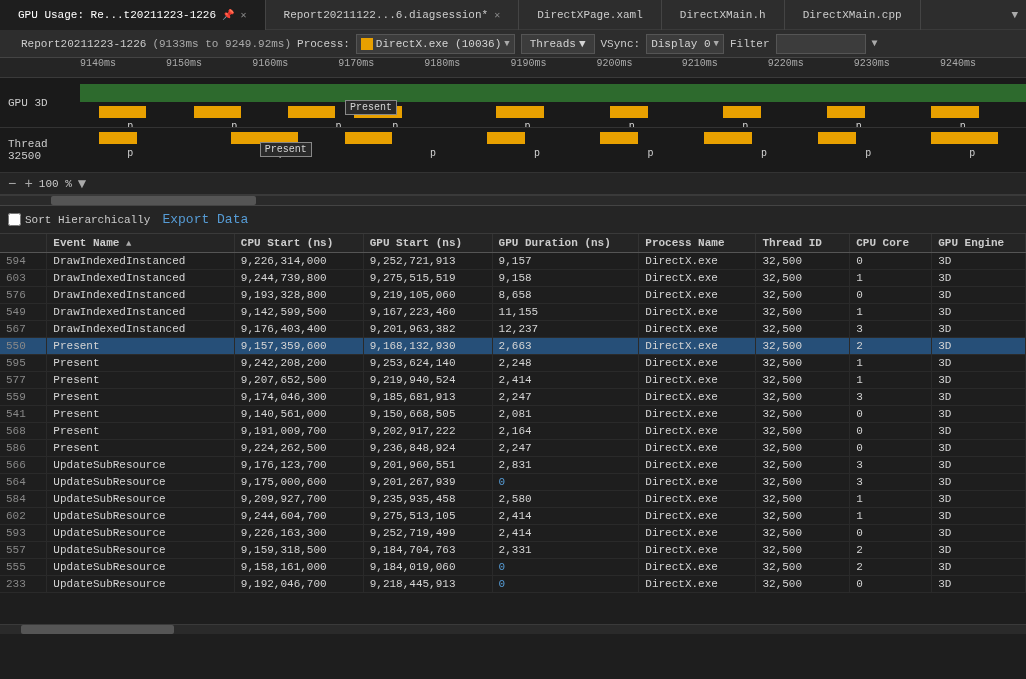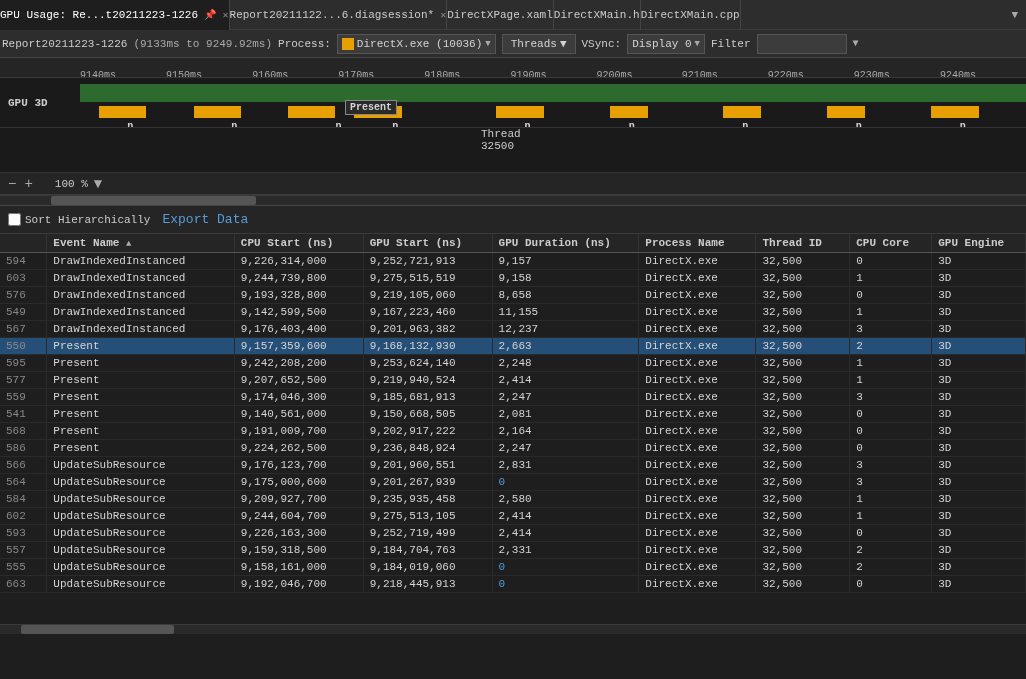--- a/index.html
+++ b/index.html
@@ -18,21 +18,21 @@
       background: #2d2d2d;
       height: 30px;
       display: flex;
       align-items: center;
       border-bottom: 1px solid #3a3a3a;
     }
     .tab {
       display: flex;
       align-items: center;
       height: 30px;
-      padding: 0 0;
+      padding: 0 18px;
       font-size: 11px;
       color: #ccc;
       border-right: 1px solid #444;
       cursor: pointer;
       white-space: nowrap;
     }
     .tab.active {
       background: #1e1e1e;
       color: #fff;
     }
@@ -48,21 +48,21 @@
       padding: 0 8px;
       gap: 4px;
     }
 
     
     #toolbar {
       background: #2d2d2d;
       height: 28px;
       display: flex;
       align-items: center;
-      padding: 0 2px;
+      padding: 0 21px;
       gap: 6px;
       border-bottom: 1px solid #444;
       font-size: 11px;
     }
     .toolbar-label { color: #ccc; white-space: nowrap; }
     .toolbar-dropdown {
       background: #3c3c3c;
       border: 1px solid #555;
       color: #d4d4d4;
       padding: 1px 4px;
@@ -110,36 +110,35 @@
     
     #ruler {
       height: 20px;
       background: #252525;
       position: relative;
       border-bottom: 1px solid #3a3a3a;
       overflow: hidden;
     }
     .ruler-tick {
       position: absolute;
-      top: 12px;
+      top: 0;
       color: #aaa;
       font-size: 10px;
       white-space: nowrap;
       font-family: Liberation Mono, monospace;
     }
 
     
     .lane {
       height: 50px;
       position: relative;
       background: #1a1a1a;
       border-bottom: 1px solid #333;
       display: flex;
       align-items: center;
-      font-weight: bold;
     }
     .lane-label {
       width: 80px;
       padding-left: 8px;
       font-size: 11px;
       color: #ccc;
       flex-shrink: 0;
     }
     .lane-content {
       flex: 1;
@@ -160,21 +159,20 @@
     }
 
     
     .thread-lane {
       height: 45px;
       position: relative;
       background: #1a1a1a;
       border-bottom: 1px solid #333;
       display: flex;
       align-items: center;
-      flex-direction: column;
     }
 
     
     #timeline-controls {
       height: 22px;
       background: #252525;
       display: flex;
       align-items: center;
       padding: 0 6px;
       gap: 4px;
@@ -183,21 +181,20 @@
     .ctrl-btn {
       color: #aaa;
       cursor: pointer;
       font-size: 14px;
       line-height: 1;
       padding: 0 2px;
     }
     .zoom-label {
       font-size: 11px;
       color: #ccc;
-      margin-left: 16px;
     }
 
     
     .h-scrollbar {
       height: 10px;
       background: #2a2a2a;
       border-top: 1px solid #3a3a3a;
     }
     #table-header-bar {
       height: 28px;
@@ -669,21 +666,21 @@
       <td>UpdateSubResource</td>
       <td>9,158,161,000</td>
       <td>9,184,019,060</td>
       <td class="zero">0</td>
       <td>DirectX.exe</td>
       <td>32,500</td>
       <td>2</td>
       <td>3D</td>
     </tr>
         <tr>
-      <td style="color:#888;">663</td>
+      <td style="color:#888;">233</td>
       <td>UpdateSubResource</td>
       <td>9,192,046,700</td>
       <td>9,218,445,913</td>
       <td class="zero">0</td>
       <td>DirectX.exe</td>
       <td>32,500</td>
       <td>0</td>
       <td>3D</td>
     </tr>
       </tbody>

